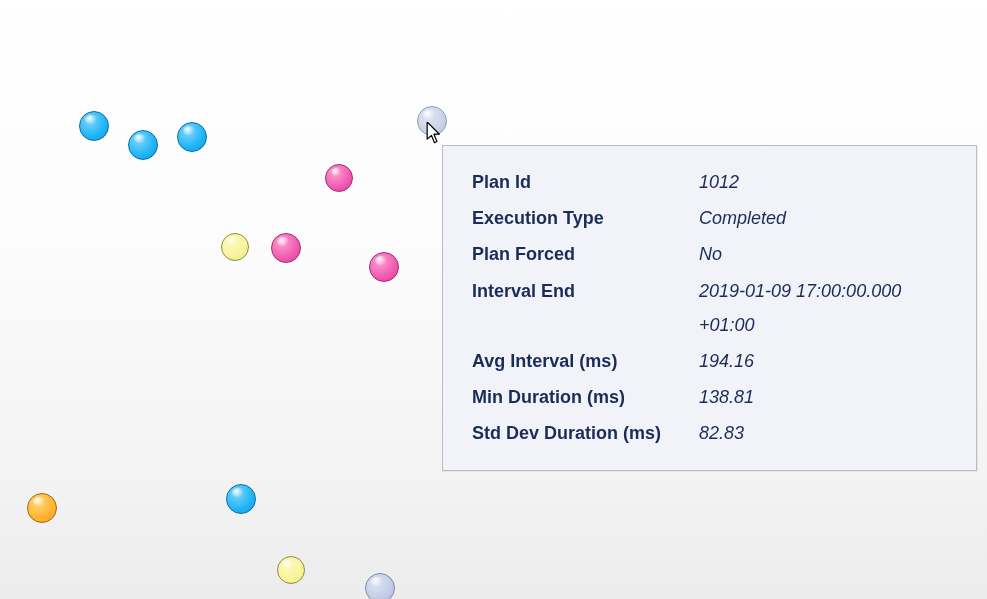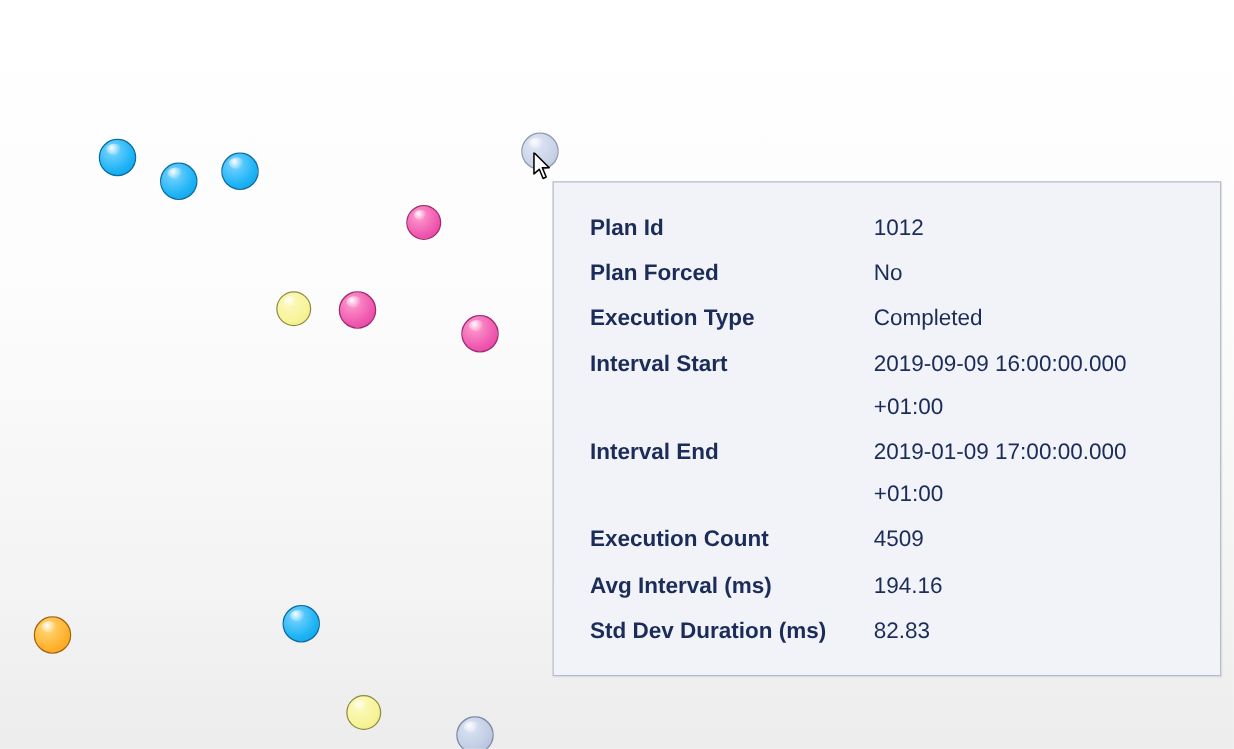--- a/index.html
+++ b/index.html
@@ -67,20 +67,21 @@
   .tooltip td.lbl {
     font-weight: 700;
     width: 225px;
     vertical-align: top;
     white-space: nowrap;
     margin-left: 37px;
   }
   .tooltip td.val {
     font-weight: 400;
     vertical-align: top;
+    font-style: italic;
   }
 </style>
 </head>
 <body>
 
 <div class="bubble blue" style="left:79px;  top:111px; width:30px; height:30px;"></div>
 <div class="bubble blue" style="left:128px; top:130px; width:30px; height:30px;"></div>
 <div class="bubble blue" style="left:177px; top:122px; width:30px; height:30px;"></div>
 <div class="bubble pink" style="left:325px; top:164px; width:28px; height:28px;"></div>
 <div class="bubble yellow" style="left:221px; top:233px; width:28px; height:28px;"></div>
@@ -97,42 +98,38 @@
 </svg>
 
 <div class="tooltip">
   <table>
     <tbody>
         <tr>
           <td class="lbl">Plan Id</td>
           <td class="val">1012</td>
         </tr>
     <tr>
-          <td class="lbl">Plan Forced</td>
-          <td class="val">No</td>
-        </tr>
-    <tr>
           <td class="lbl">Execution Type</td>
           <td class="val">Completed</td>
         </tr>
     <tr>
-          <td class="lbl">Interval Start</td>
-          <td class="val">2019-09-09 16:00:00.000 +01:00</td>
+          <td class="lbl">Plan Forced</td>
+          <td class="val">No</td>
         </tr>
     <tr>
           <td class="lbl">Interval End</td>
           <td class="val">2019-01-09 17:00:00.000 +01:00</td>
         </tr>
     <tr>
-          <td class="lbl">Execution Count</td>
-          <td class="val">4509</td>
+          <td class="lbl">Avg Interval (ms)</td>
+          <td class="val">194.16</td>
         </tr>
     <tr>
-          <td class="lbl">Avg Interval (ms)</td>
-          <td class="val">194.16</td>
+          <td class="lbl">Min Duration (ms)</td>
+          <td class="val">138.81</td>
         </tr>
     <tr>
           <td class="lbl">Std Dev Duration (ms)</td>
           <td class="val">82.83</td>
         </tr>
 
   </tbody>
     </table>
 </div>
 

